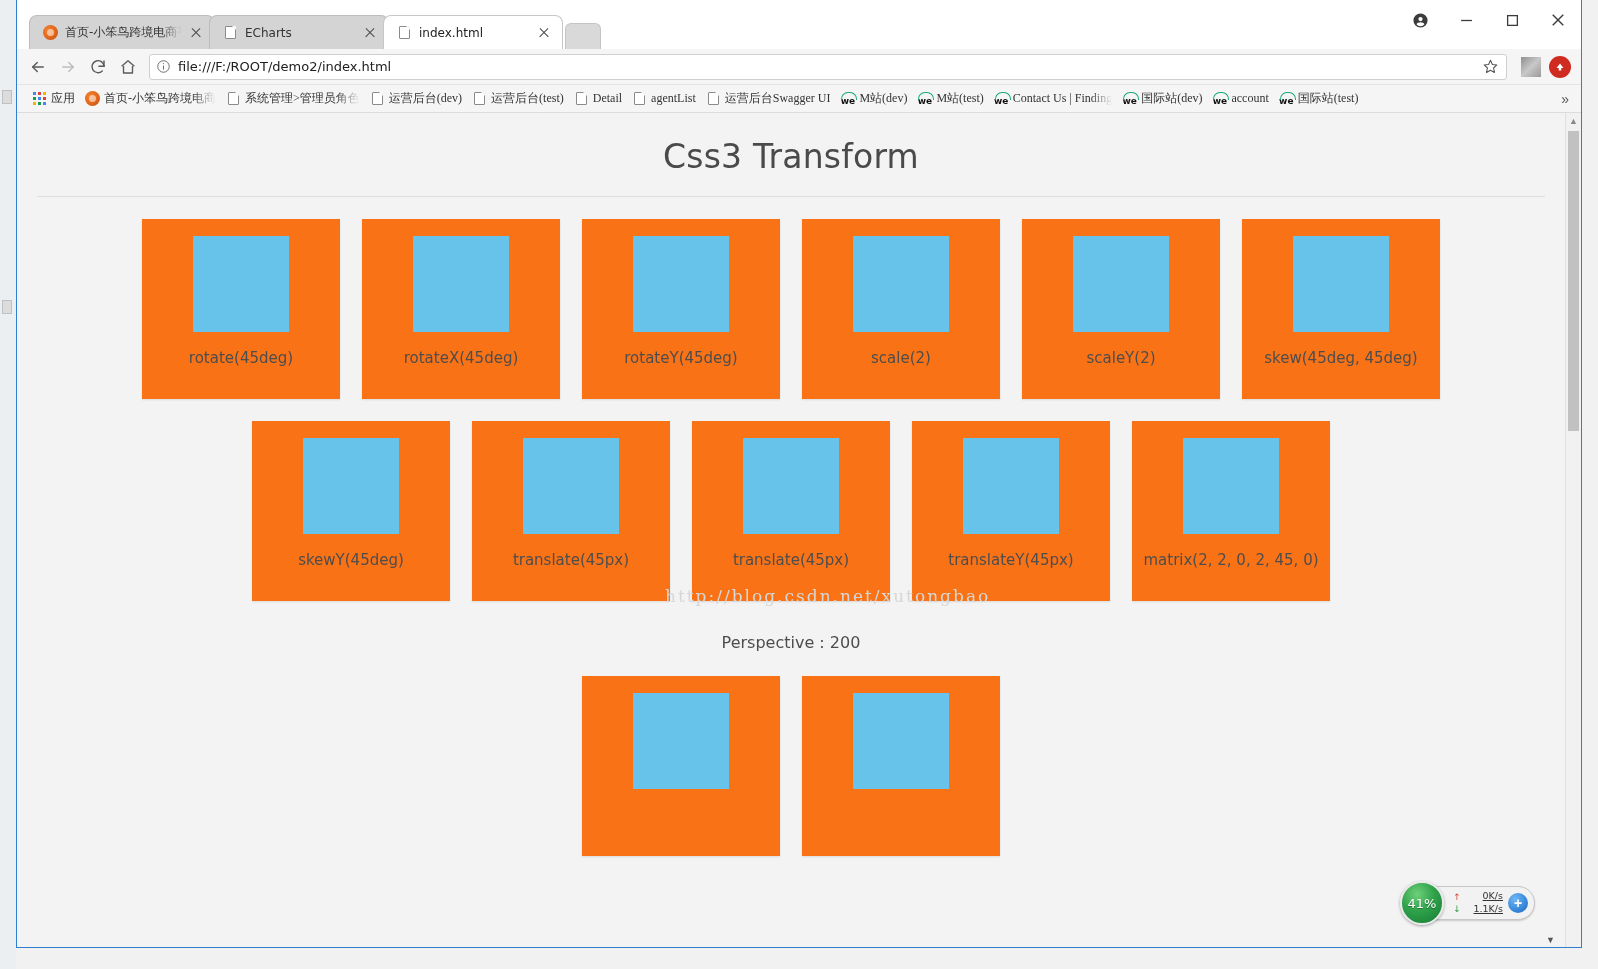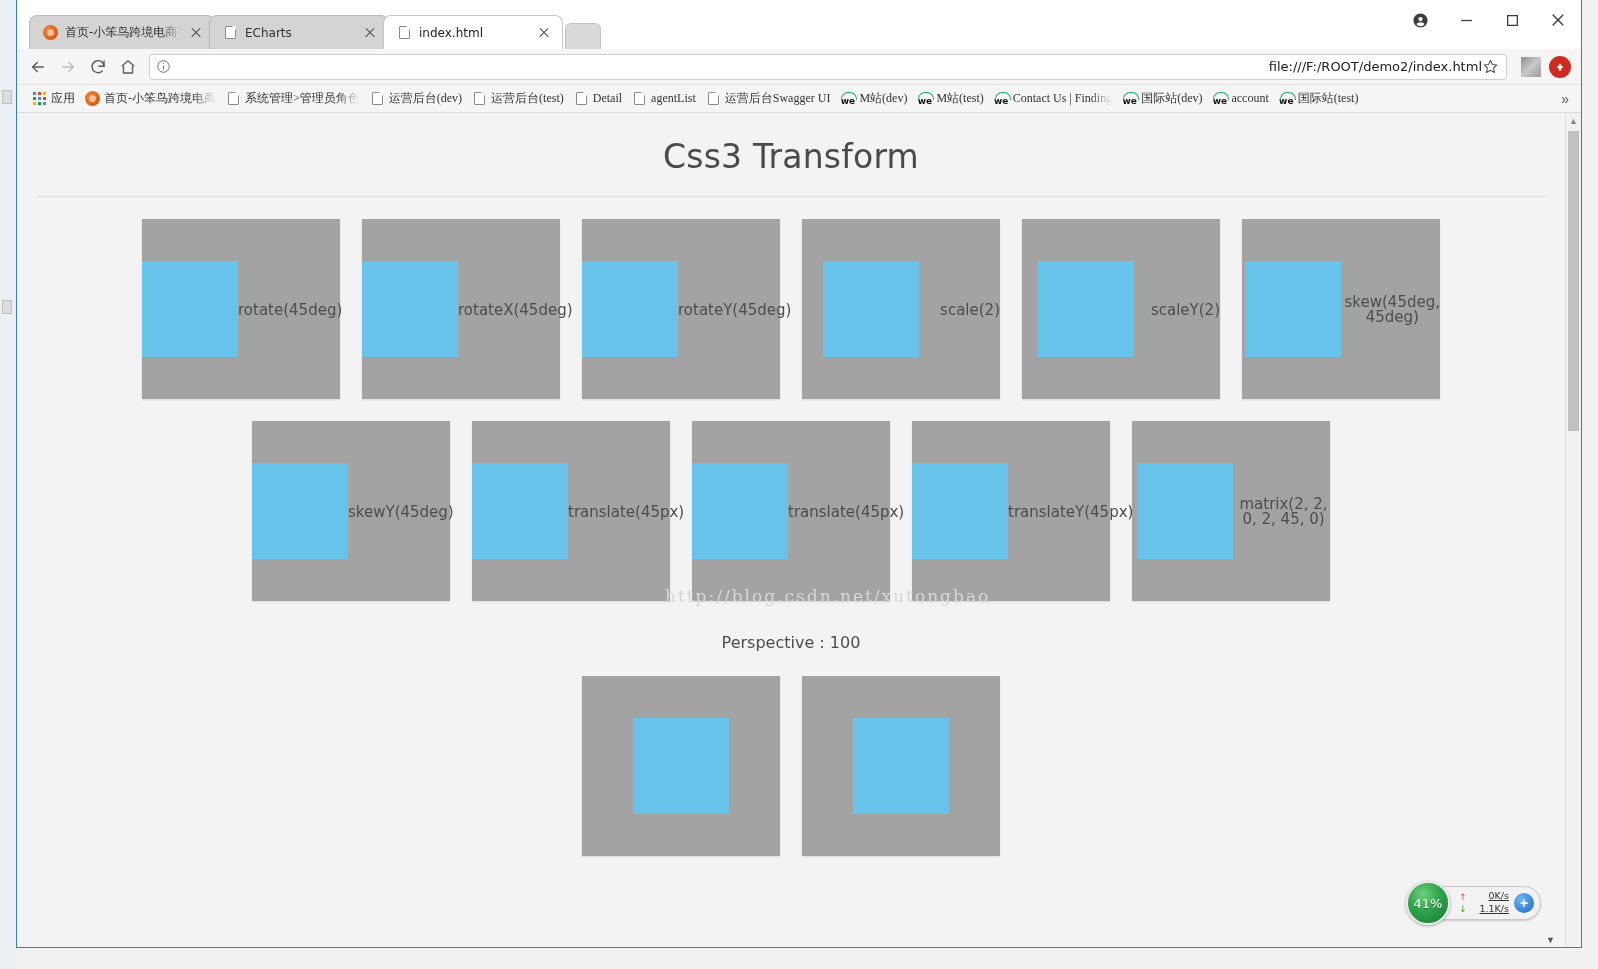--- a/index.html
+++ b/index.html
@@ -163,21 +163,21 @@
     width: 16px; height: 16px;
     flex: 0 0 16px;
     margin-right: 6px;
     color: #707070;
   }
   .omnibox .url {
     flex: 1 1 auto;
     font-family: "DejaVu Sans", sans-serif;
     font-size: 13px;
     color: #202020;
-    white-space: nowrap; overflow: hidden; text-align: right;
+    white-space: nowrap; overflow: hidden;
   }
   .omnibox .star-icon {
     width: 18px; height: 18px; flex: 0 0 18px;
     color: #555;
   }
   .ext-icon {
     width: 20px; height: 20px;
     margin: 0 8px;
     background: linear-gradient(135deg, #8f8f8f 0%, #c8c8c8 50%, #9a9a9a 100%);
   }
@@ -328,24 +328,24 @@
   .grid {
     display: flex;
     flex-wrap: wrap;
     justify-content: center;
     gap: 22px 22px;
     position: relative;
   }
   .card {
     width: 198px;
     height: 180px;
-    background: #a3a3a3;
+    background: #f97316;
     box-shadow: 0 1px 2px rgba(0,0,0,.10);
     display: flex;
-    flex-direction: row;
+    flex-direction: column;
     align-items: center;
     position: relative;
   }
   .card-stage {
     width: 100%;
     height: 130px;
     display: flex;
     align-items: center;
     justify-content: center;
     position: relative;
@@ -420,21 +420,21 @@
     left: 2px; right: 2px;
     top: 18px;
     height: 300px;
     background: #c1c1c1;
     border-radius: 0;
   }
 
   
   .speed-widget {
     position: absolute;
-    right: 24px; bottom: 24px;
+    right: 30px; bottom: 24px;
     display: flex; align-items: center;
     height: 40px;
     z-index: 50;
   }
   .speed-pill {
     height: 34px;
     margin-left: -22px;
     padding: 0 6px 0 30px;
     background: #f2f2f2;
     border: 1px solid #c8c8c8;
@@ -805,21 +805,21 @@
 
           <div class="card">
             <div class="card-stage">
               <div class="box"></div>
             </div>
             <div class="card-label">matrix(2, 2, 0, 2, 45, 0)</div>
           </div>
 
         </div>
 
-        <div class="perspective-label">Perspective : 100</div>
+        <div class="perspective-label">Perspective : 200</div>
 
         <div class="grid">
           <div class="card">
             <div class="card-stage">
               <div class="box"></div>
             </div>
             <div class="card-label"></div>
           </div>
           <div class="card">
             <div class="card-stage">

